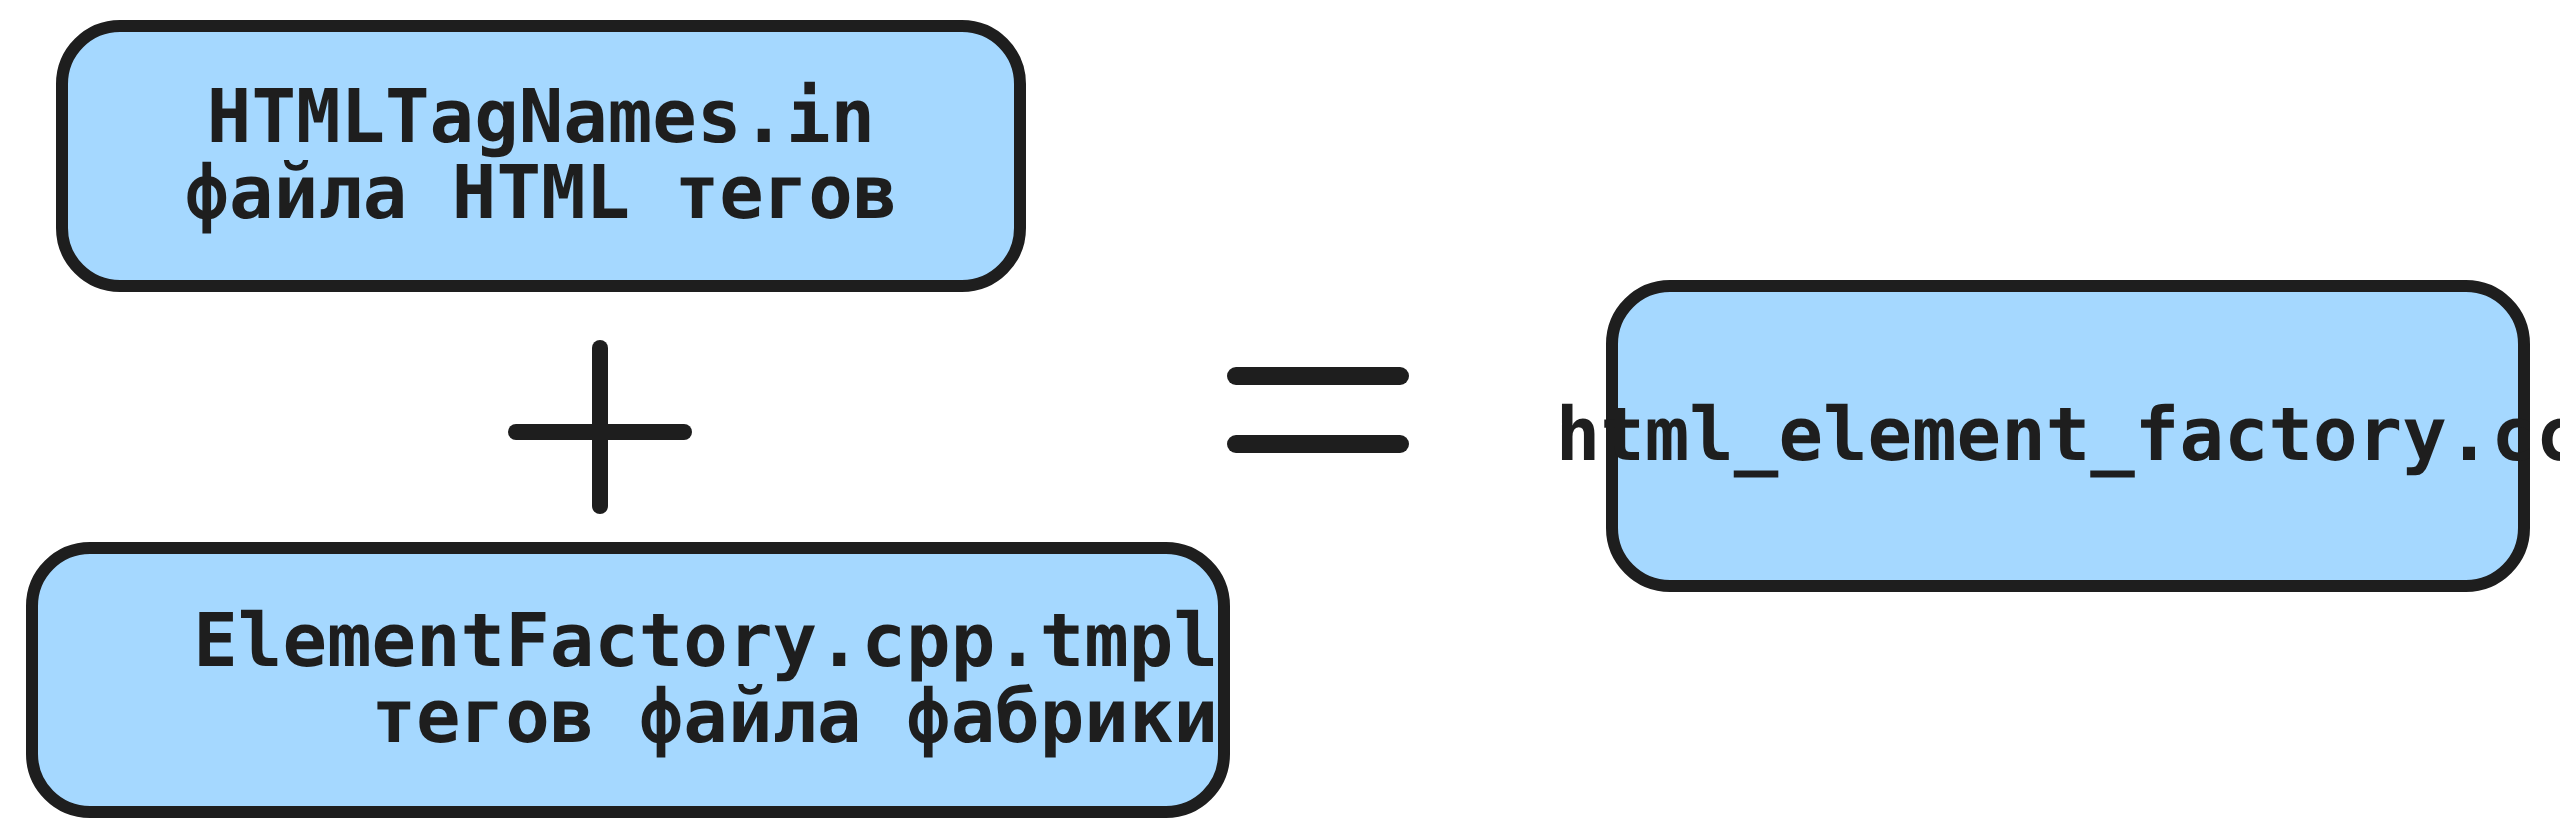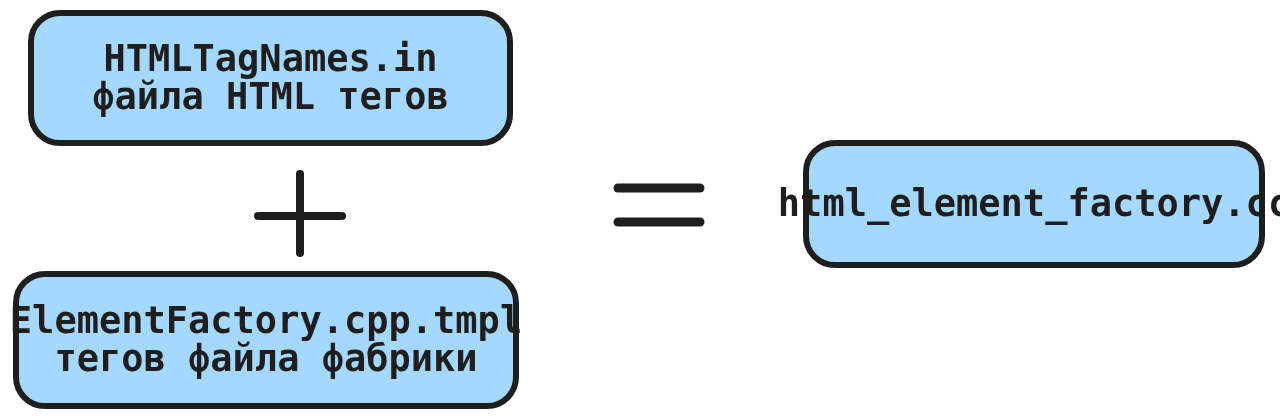--- a/index.html
+++ b/index.html
@@ -37,28 +37,29 @@
   }
   #node-tag-names {
     left: 28px;
     top: 10px;
     width: 485px;
     height: 136px;
   }
   #node-factory-template {
     left: 13px;
     top: 271px;
-    width: 506px;
+    width: 602px;
     height: 138px;
+    align-items: flex-end;
   }
   #node-output-file {
     left: 803px;
     top: 140px;
     width: 462px;
-    height: 128px;
+    height: 156px;
   }
   .operator {
     position: absolute;
   }
   #plus-operator {
     left: 252px;
     top: 168px;
   }
   #equals-operator {
     left: 612px;

